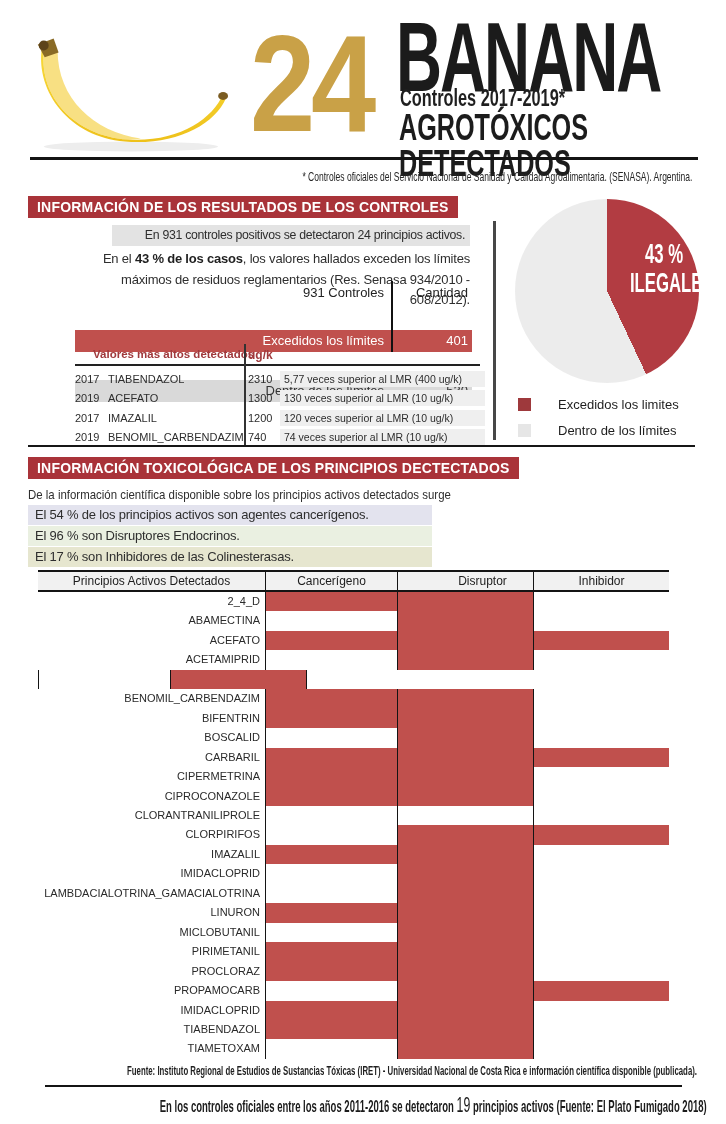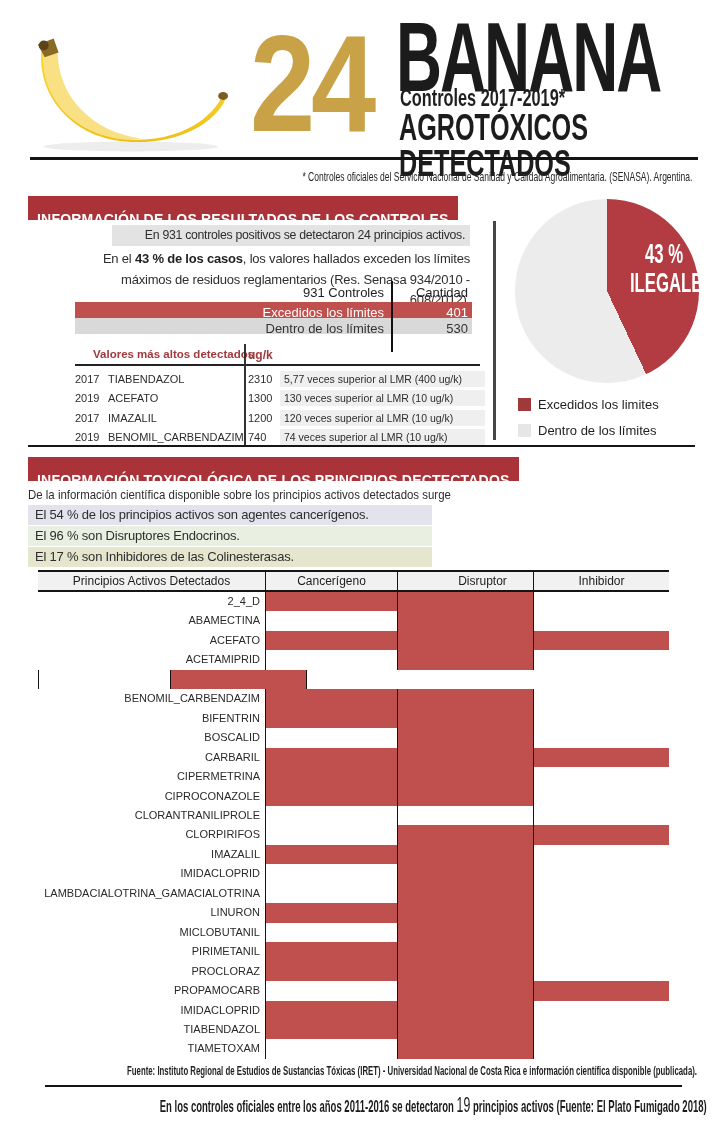--- a/index.html
+++ b/index.html
@@ -15,36 +15,36 @@
                   letter-spacing:-3px; transform:scaleX(.65); transform-origin:left top; }
   .title-sub { left:400px; top:86px; font-size:24px; line-height:1; font-weight:600; color:#1f1f1f;
                transform:scaleX(.68); transform-origin:left top; }
   .title-tag { left:399px; top:110px; font-size:36px; line-height:1; font-weight:700; color:#1c1c1c;
                transform:scaleX(.70); transform-origin:left top; }
   .top-rule { left:30px; top:157px; width:668px; height:3px; background:#141414; }
   .top-note { right:34px; top:169px; font-size:13px; font-weight:500; color:#262626;
               transform:scaleX(.655); transform-origin:right top; white-space:nowrap; }
 
   
-  .banner { height:22px; line-height:22px; padding:12px 9px; background:#a93339; color:#fff;
+  .banner { height:22px; line-height:22px; padding:0 9px; background:#a93339; color:#fff;
             font-size:14px; font-weight:700; letter-spacing:.2px; white-space:nowrap; }
   .banner1 { left:28px; top:196px; }
   .banner2 { left:28px; top:457px; }
 
   
   .hl-gray { left:112px; top:225px; width:358px; height:21px; line-height:21px; background:#e3e3e3;
              font-size:12.3px; letter-spacing:-.3px; text-align:right; padding-right:5px; color:#2e2e2e; }
   .para1 { left:58px; top:249px; width:412px; text-align:right; font-size:13px; letter-spacing:-.2px;
            line-height:1.58; color:#2e2e2e; }
   .para1 b { color:#1f1f1f; }
 
   
   .ctrl-table { left:75px; top:283px; width:397px; font-size:13px; }
   .chead { display:flex; height:19px; line-height:19px; color:#222; }
-  .crow { display:flex; height:16px; line-height:22px; }
+  .crow { display:flex; height:22px; line-height:22px;margin-top:28px; }
   .crow.red { background:#c0504d; color:#fff; }
   .crow.gray { background:#d9d9d9; color:#333; }
   .clabel { flex:1; text-align:right; padding-right:8px; }
   .cvalue { width:80px; text-align:right; padding-right:4px; }
   .ctrl-divider { left:391px; top:281px; width:2px; height:71px; background:#111; }
 
   
   .max-table { left:75px; top:348px; width:405px; }
   .mx-title { position:absolute; left:18px; top:0; font-size:11.5px; font-weight:700; color:#a03a3d; }
   .mx-unit { position:absolute; left:173px; top:0; font-size:12px; font-weight:700; color:#a03a3d; }
@@ -58,21 +58,21 @@
             padding-left:4px; color:#2d2d2d; white-space:nowrap; }
   .mx-divider { left:244px; top:344px; width:2px; height:101px; background:#333; }
   .sec1-rule { left:28px; top:445px; width:667px; height:2px; background:#161616; }
 
   
   .pie-divider { left:493px; top:221px; width:3px; height:219px; background:#474747; }
   .pie { left:515px; top:199px; width:184px; height:184px; border-radius:50%; }
   .pie-label { left:609px; top:240px; width:110px; text-align:center; color:#fff; font-size:27px;
                font-weight:700; line-height:1.07; transform:scaleX(.62); transform-origin:center top; }
   .legend { left:518px; top:397px; }
-  .legend-item { display:flex; align-items:center; margin-bottom:11px; }
+  .legend-item { display:flex; align-items:center; margin-bottom:11px;gap:20px; }
   .legend-swatch { width:13px; height:13px; margin-right:7px; }
   .legend-label { font-size:13px; color:#1e1e1e; }
 
   
   .intro2 { left:28px; top:487px; font-size:13px; color:#2e2e2e; white-space:nowrap;
             transform:scaleX(.88); transform-origin:left top; }
   .stats { left:28px; top:505px; width:404px; }
   .stat { height:20px; line-height:20px; padding-left:7px; font-size:13px; letter-spacing:-.2px;
           color:#2e2e2e; margin-bottom:1px; }
 

